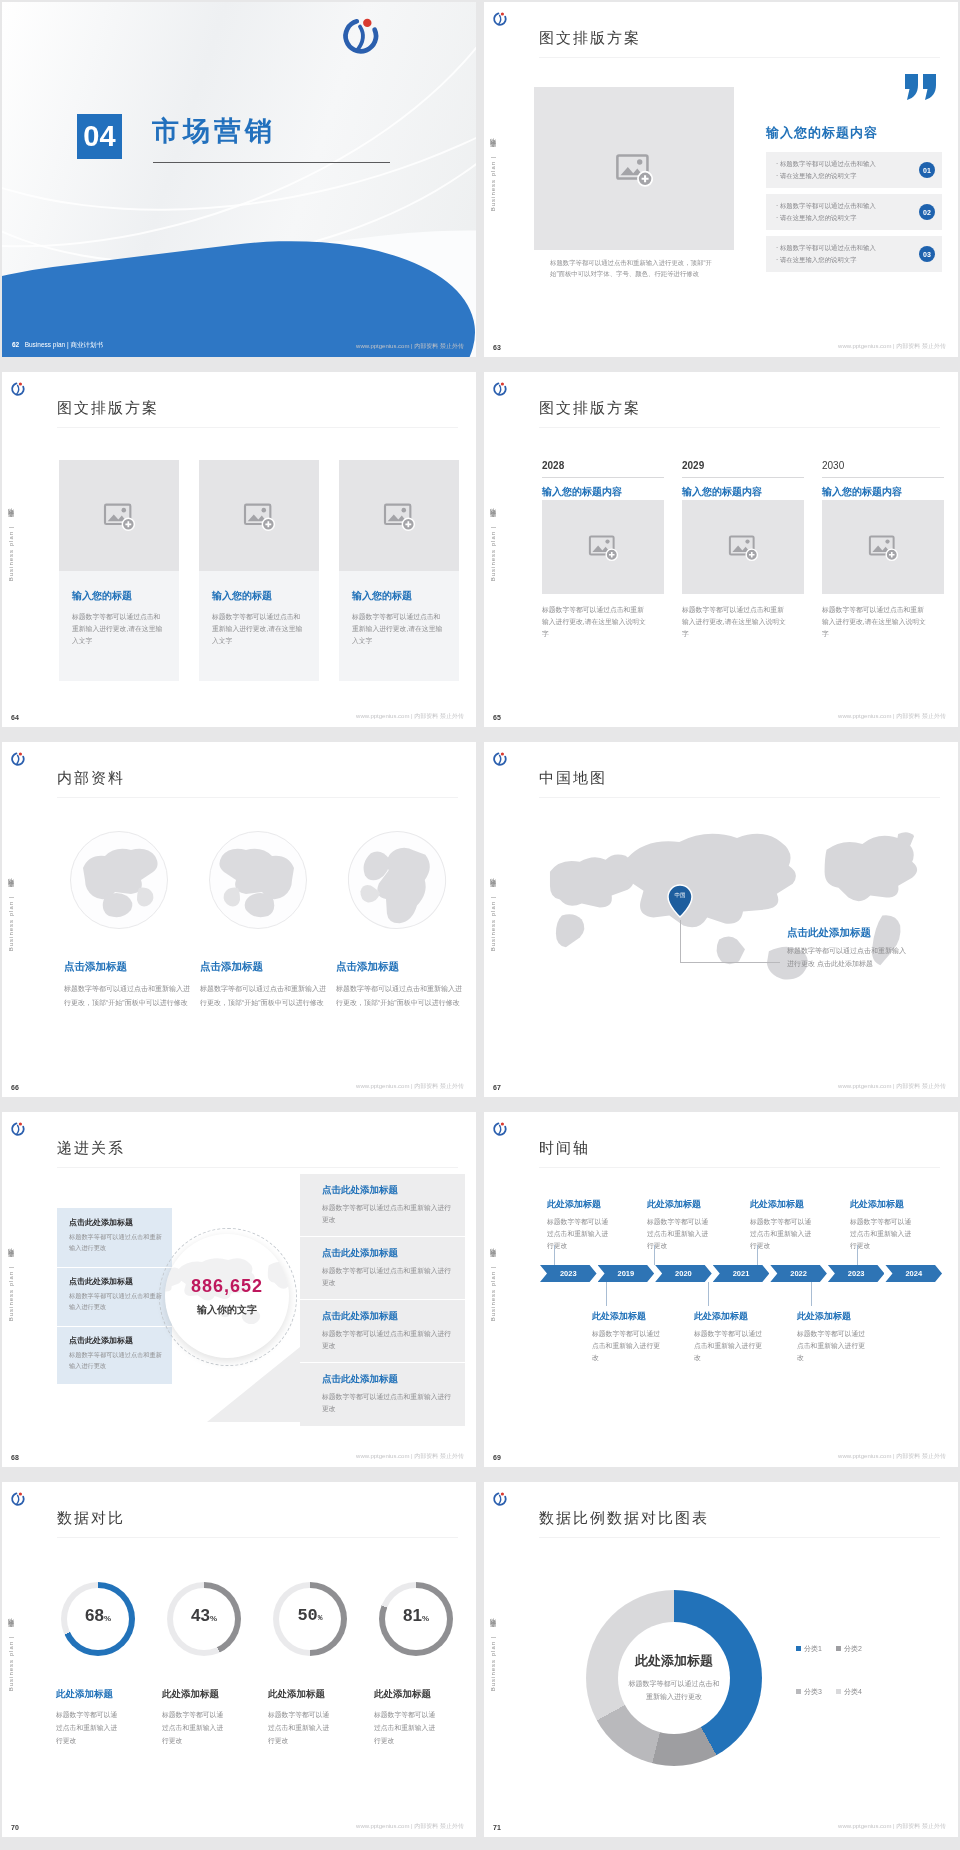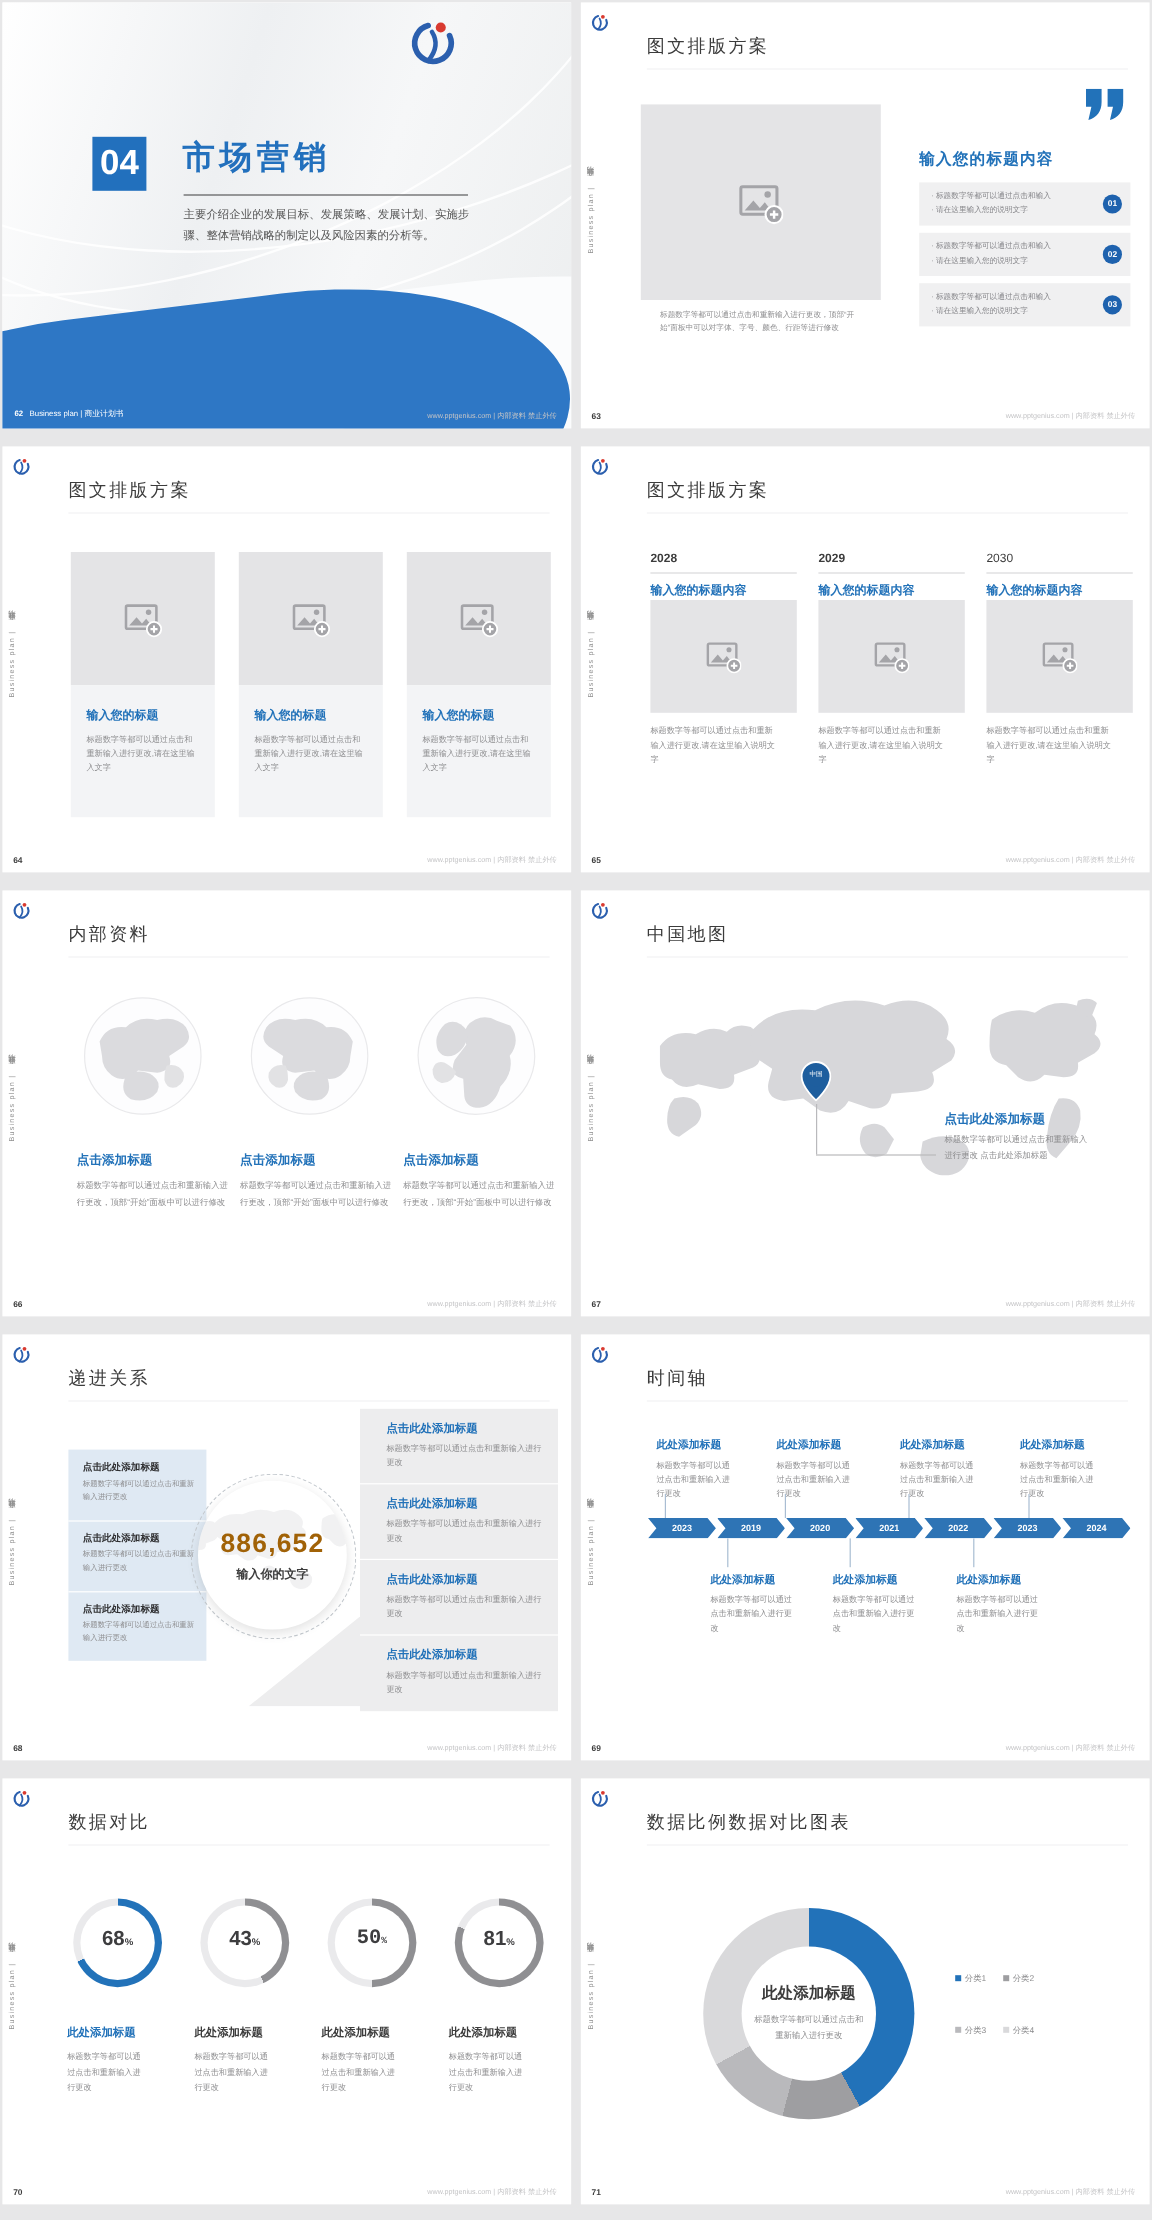--- a/index.html
+++ b/index.html
@@ -106,21 +106,20 @@
     <div class="arc" style="width:700px;height:430px;left:-120px;top:-180px;transform:rotate(-12deg)"></div>
     <div class="s62dark"></div>
     <div class="s62white"></div>
     <div class="s62blue"></div>
     <svg class="abs" style="top:13px;left:338px;width:42px;height:42px">
         <use href="#ic-logo"></use>
       </svg>
     <div class="abs" style="left:75px;top:112px;width:45px;height:45px;background:#2270bd;color:#fff;font-size:29px;font-weight:bold;display:flex;align-items:center;justify-content:center">04</div>
     <div class="abs" style="left:150px;top:111px;font-size:27px;font-weight:bold;color:#2270bd;letter-spacing:4px">市场营销</div>
     <div class="abs" style="left:151px;top:160px;width:237px;height:1px;background:#5a5a5c"></div>
-    <div class="abs" style="left:151px;top:170px;width:238px;font-size:9.5px;line-height:16.5px;color:#555;text-align:justify">主要介绍企业的发展目标、发展策略、发展计划、实施步骤、整体营销战略的制定以及风险因素的分析等。</div>
     <div class="abs" style="left:10px;bottom:7px;color:#fff;font-size:6.5px;z-index:3">
       <b>62</b>&nbsp;&nbsp;
       <span>Business plan | 商业计划书</span>
     </div>
     <div class="urlfoot" style="z-index:3">www.pptgenius.com | 内部资料 禁止外传</div>
   </div>
 
   <div class="slide">
     <svg class="logo">
         <use href="#ic-logo"></use>
@@ -372,21 +371,21 @@
         <h4>点击此处添加标题</h4>
         <div class="bodytxt" style="margin-top:4px;font-size:6.2px;line-height:10.5px">标题数字等都可以通过点击和重新输入进行更改</div>
       </div>
     </div>
 
     <div class="abs" style="left:157px;top:116px;width:136px;height:136px;border:1px dashed #c6cbd0;border-radius:50%"></div>
     <div class="abs" style="left:163px;top:122px;width:124px;height:124px;border-radius:50%;background:#fff;box-shadow:0 3px 10px rgba(0,0,0,.12);display:flex;flex-direction:column;align-items:center;justify-content:center;overflow:hidden">
       <svg style="position:absolute;left:-30px;top:18px;width:190px;height:90px;opacity:.35">
           <use href="#ic-wmap"></use>
         </svg>
-      <div style="position:relative;font-size:22px;font-weight:bold;color:#a16207;letter-spacing:1px">886,652</div>
+      <div style="position:relative;font-size:18px;font-weight:bold;color:#be185d;letter-spacing:1px">886,652</div>
       <div style="position:relative;font-size:10px;font-weight:bold;color:#3c3c3c;margin-top:6px">输入你的文字</div>
     </div>
 
     <div class="pageno">68</div>
     <div class="urlfoot">www.pptgenius.com | 内部资料 禁止外传</div>
   </div>
 
   <div class="slide">
     <svg class="logo">
         <use href="#ic-logo"></use>

